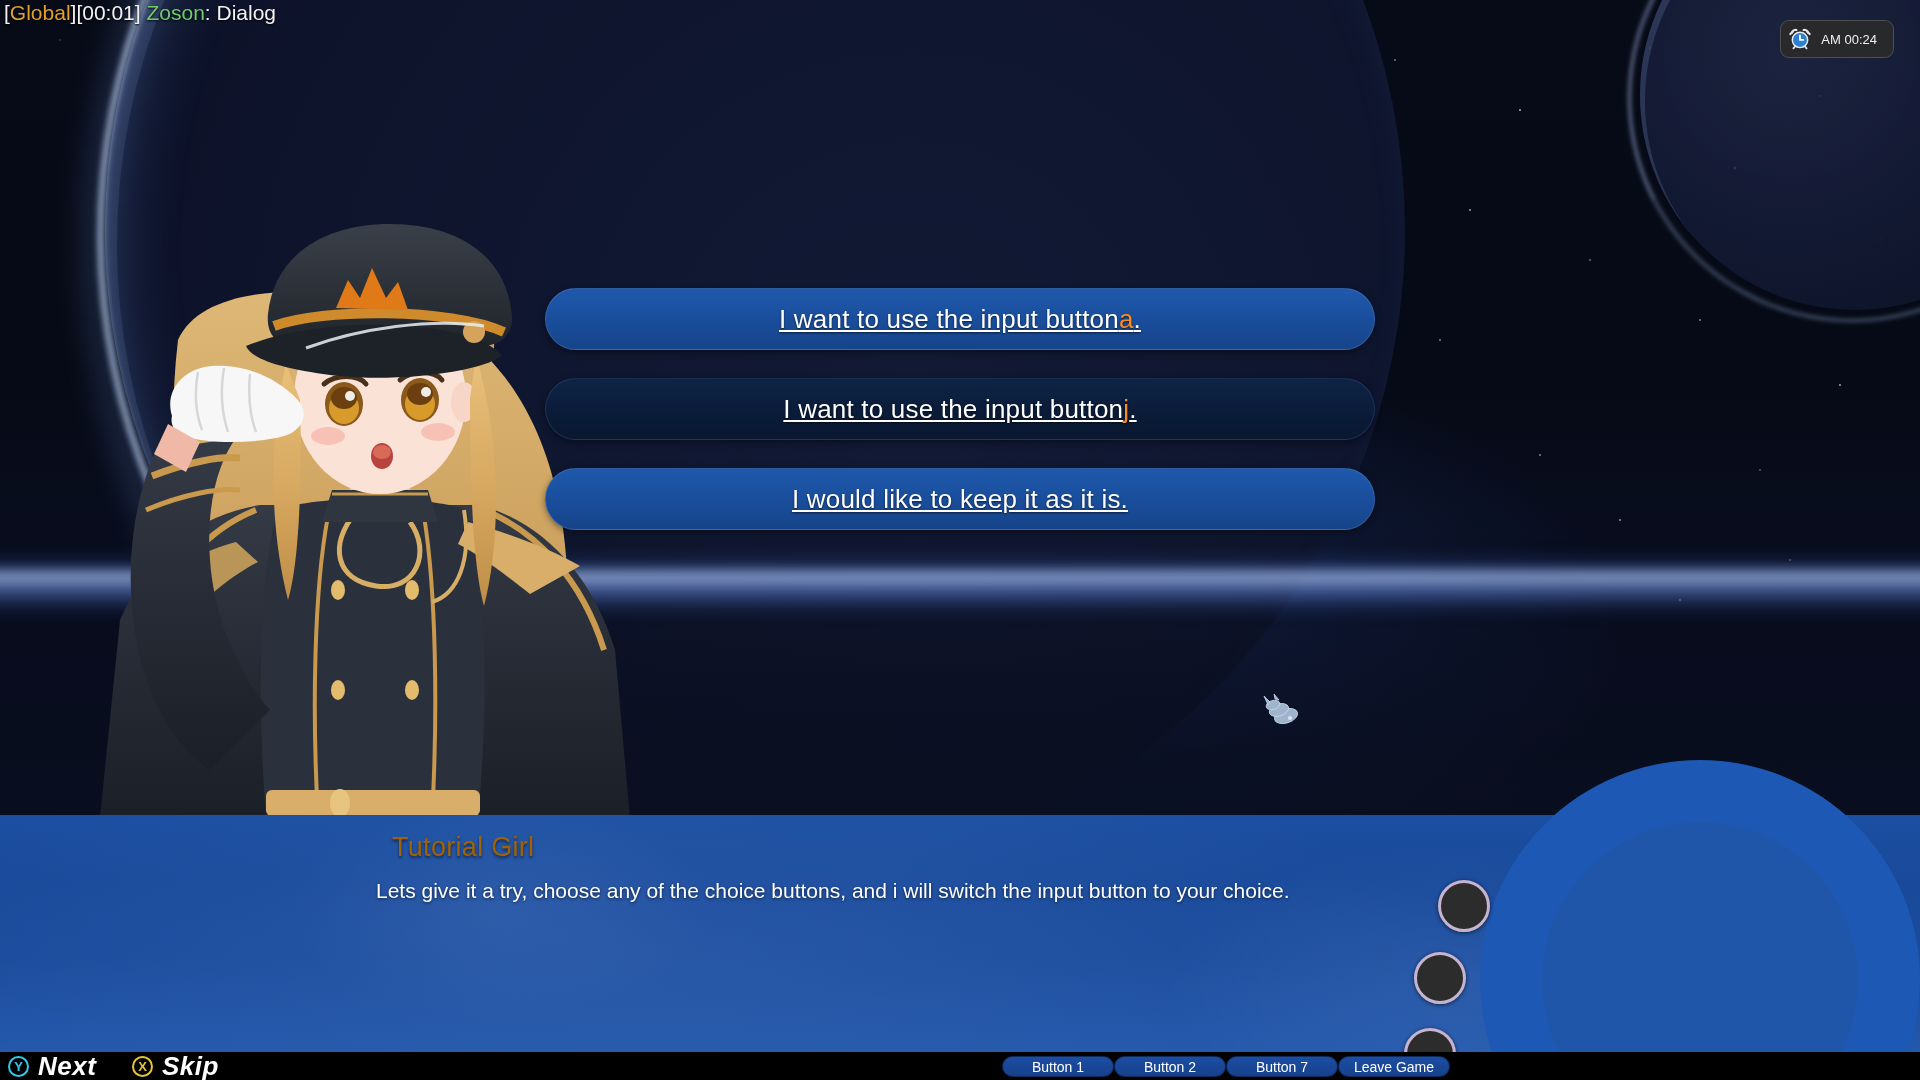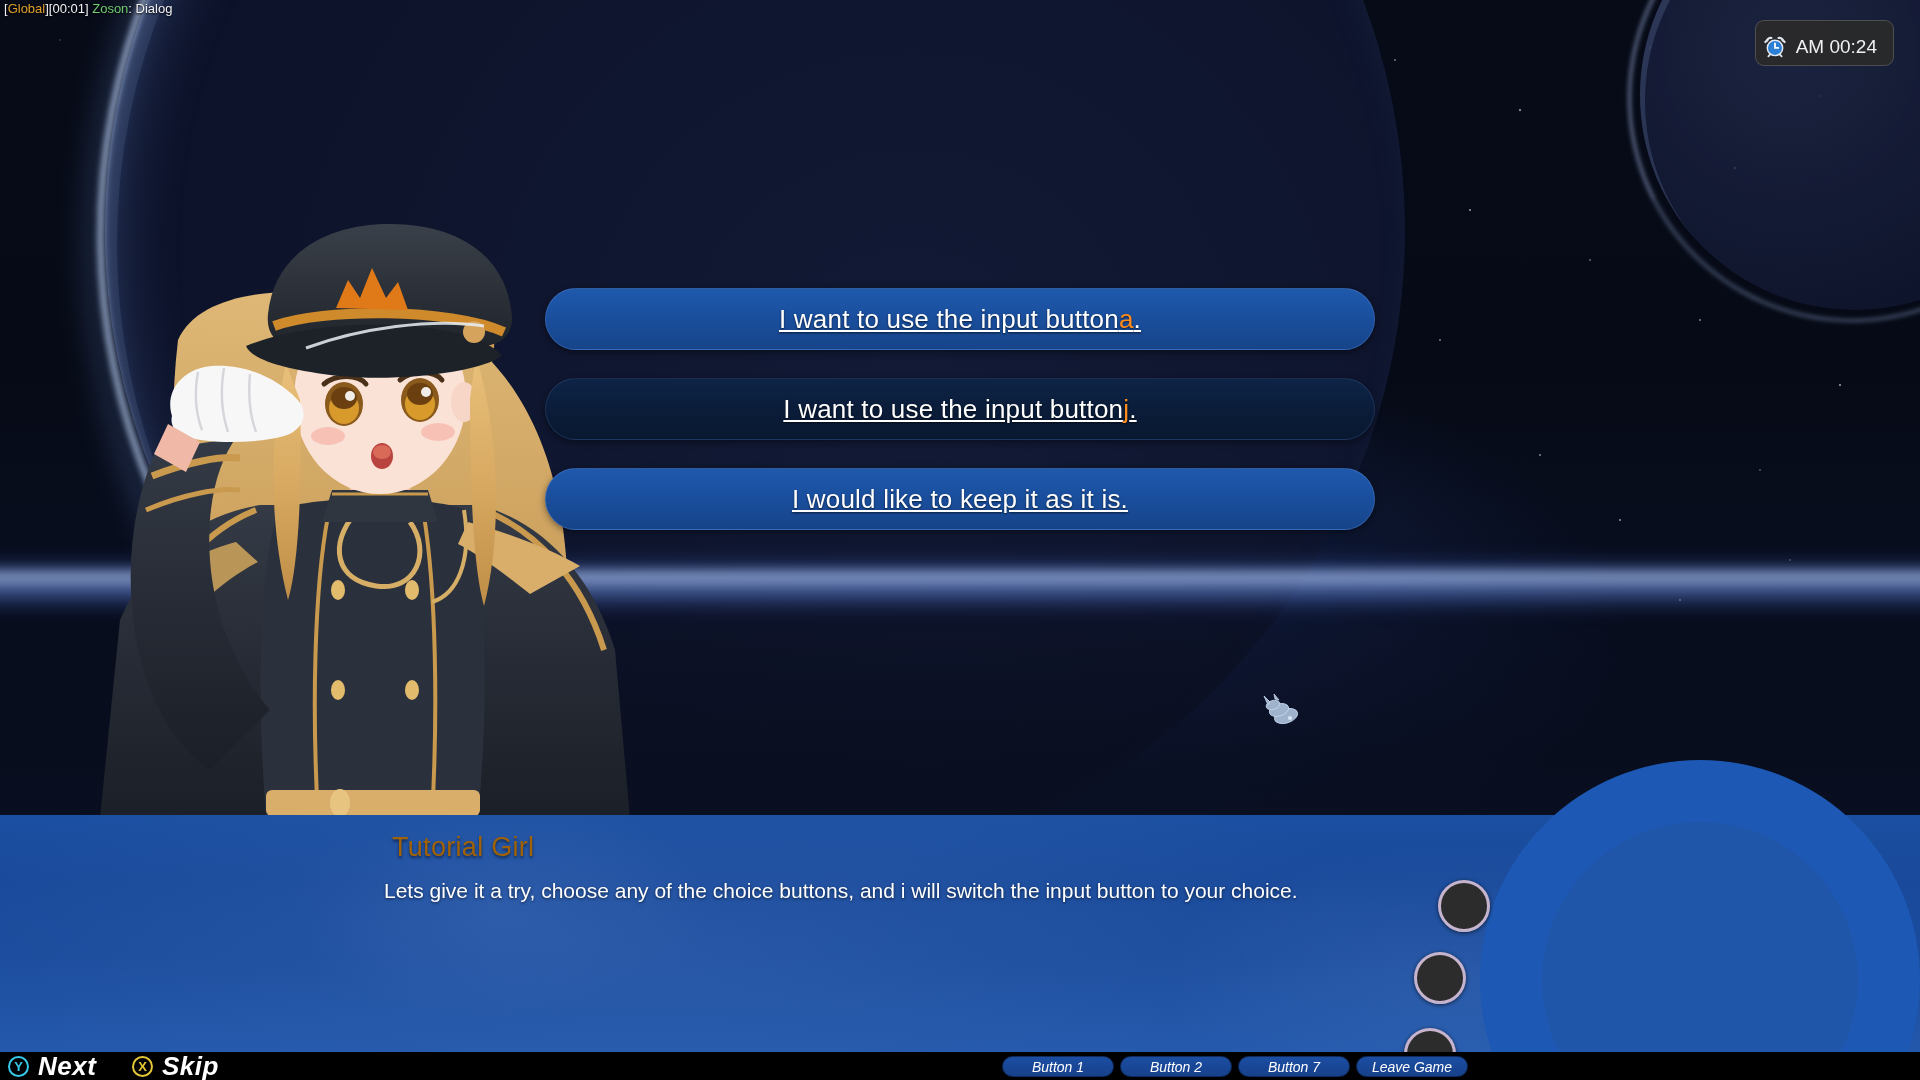--- a/index.html
+++ b/index.html
@@ -295,60 +295,60 @@
     position: absolute;
     left: 392px;
     top: 832px;
     font-size: 27px;
     color: #a16207;
     text-shadow: 0 2px 3px rgba(0,0,0,0.55);
     letter-spacing: 0.3px;
   }
   .dialog-text {
     position: absolute;
-    left: 384px;
+    left: 376px;
     top: 875px;
     width: 1180px;
     font-size: 21px;
     color: #ffffff;
     line-height: 1.5;
     text-shadow: 0 1px 3px rgba(0,0,0,0.6);
   }
 
   
   .chat-line {
     position: absolute;
     left: 4px;
     top: 1px;
-    font-size: 13px;
+    font-size: 21px;
     font-family: "Liberation Sans", sans-serif;
     white-space: nowrap;
     text-shadow: 0 1px 2px rgba(0,0,0,0.9);
   }
   .chat-line .brk { color: #f2f2f2; }
   .chat-line .chan { color: #e0a02a; }
   .chat-line .ts { color: #f2f2f2; }
   .chat-line .who { color: #6fcc6f; }
   .chat-line .msg { color: #f2f2f2; }
 
   
   .clock {
     position: absolute;
     right: 26px;
     top: 20px;
     height: 36px;
-    padding: 8px 16px 0 8px;
+    padding: 0 16px 0 8px;
     display: flex;
     align-items: center;
     gap: 10px;
     background: rgba(42,42,42,0.92);
     border: 1px solid rgba(110,110,110,0.55);
     border-radius: 9px;
     color: #f0f0f0;
-    font-size: 19px;
+    font-size: 13px;
     cursor: pointer;
   }
 
   
   .bottom-bar {
     position: absolute;
     left: 0;
     top: 1052px;
     width: 1920px;
     height: 28px;
@@ -382,23 +382,21 @@
   #prompt-next { left: 8px; }
   #prompt-next .prompt-glyph { color: #35c8e8; }
   #prompt-skip { left: 132px; }
   #prompt-skip .prompt-glyph { color: #e4c637; }
 
   .action-buttons {
     position: absolute;
     top: 1056px;
     left: 1002px;
     display: flex;
-    gap: 6px;
     align-items: center;
-    font-style: italic;
   }
   .action-btn {
     height: 21px;
     min-width: 112px;
     padding: 0 10px;
     border-radius: 11px;
     background: linear-gradient(180deg, #1b4ea3 0%, #17408a 100%);
     border: 1px solid #0d2b5e;
     color: #ffffff;
     font-size: 14px;

